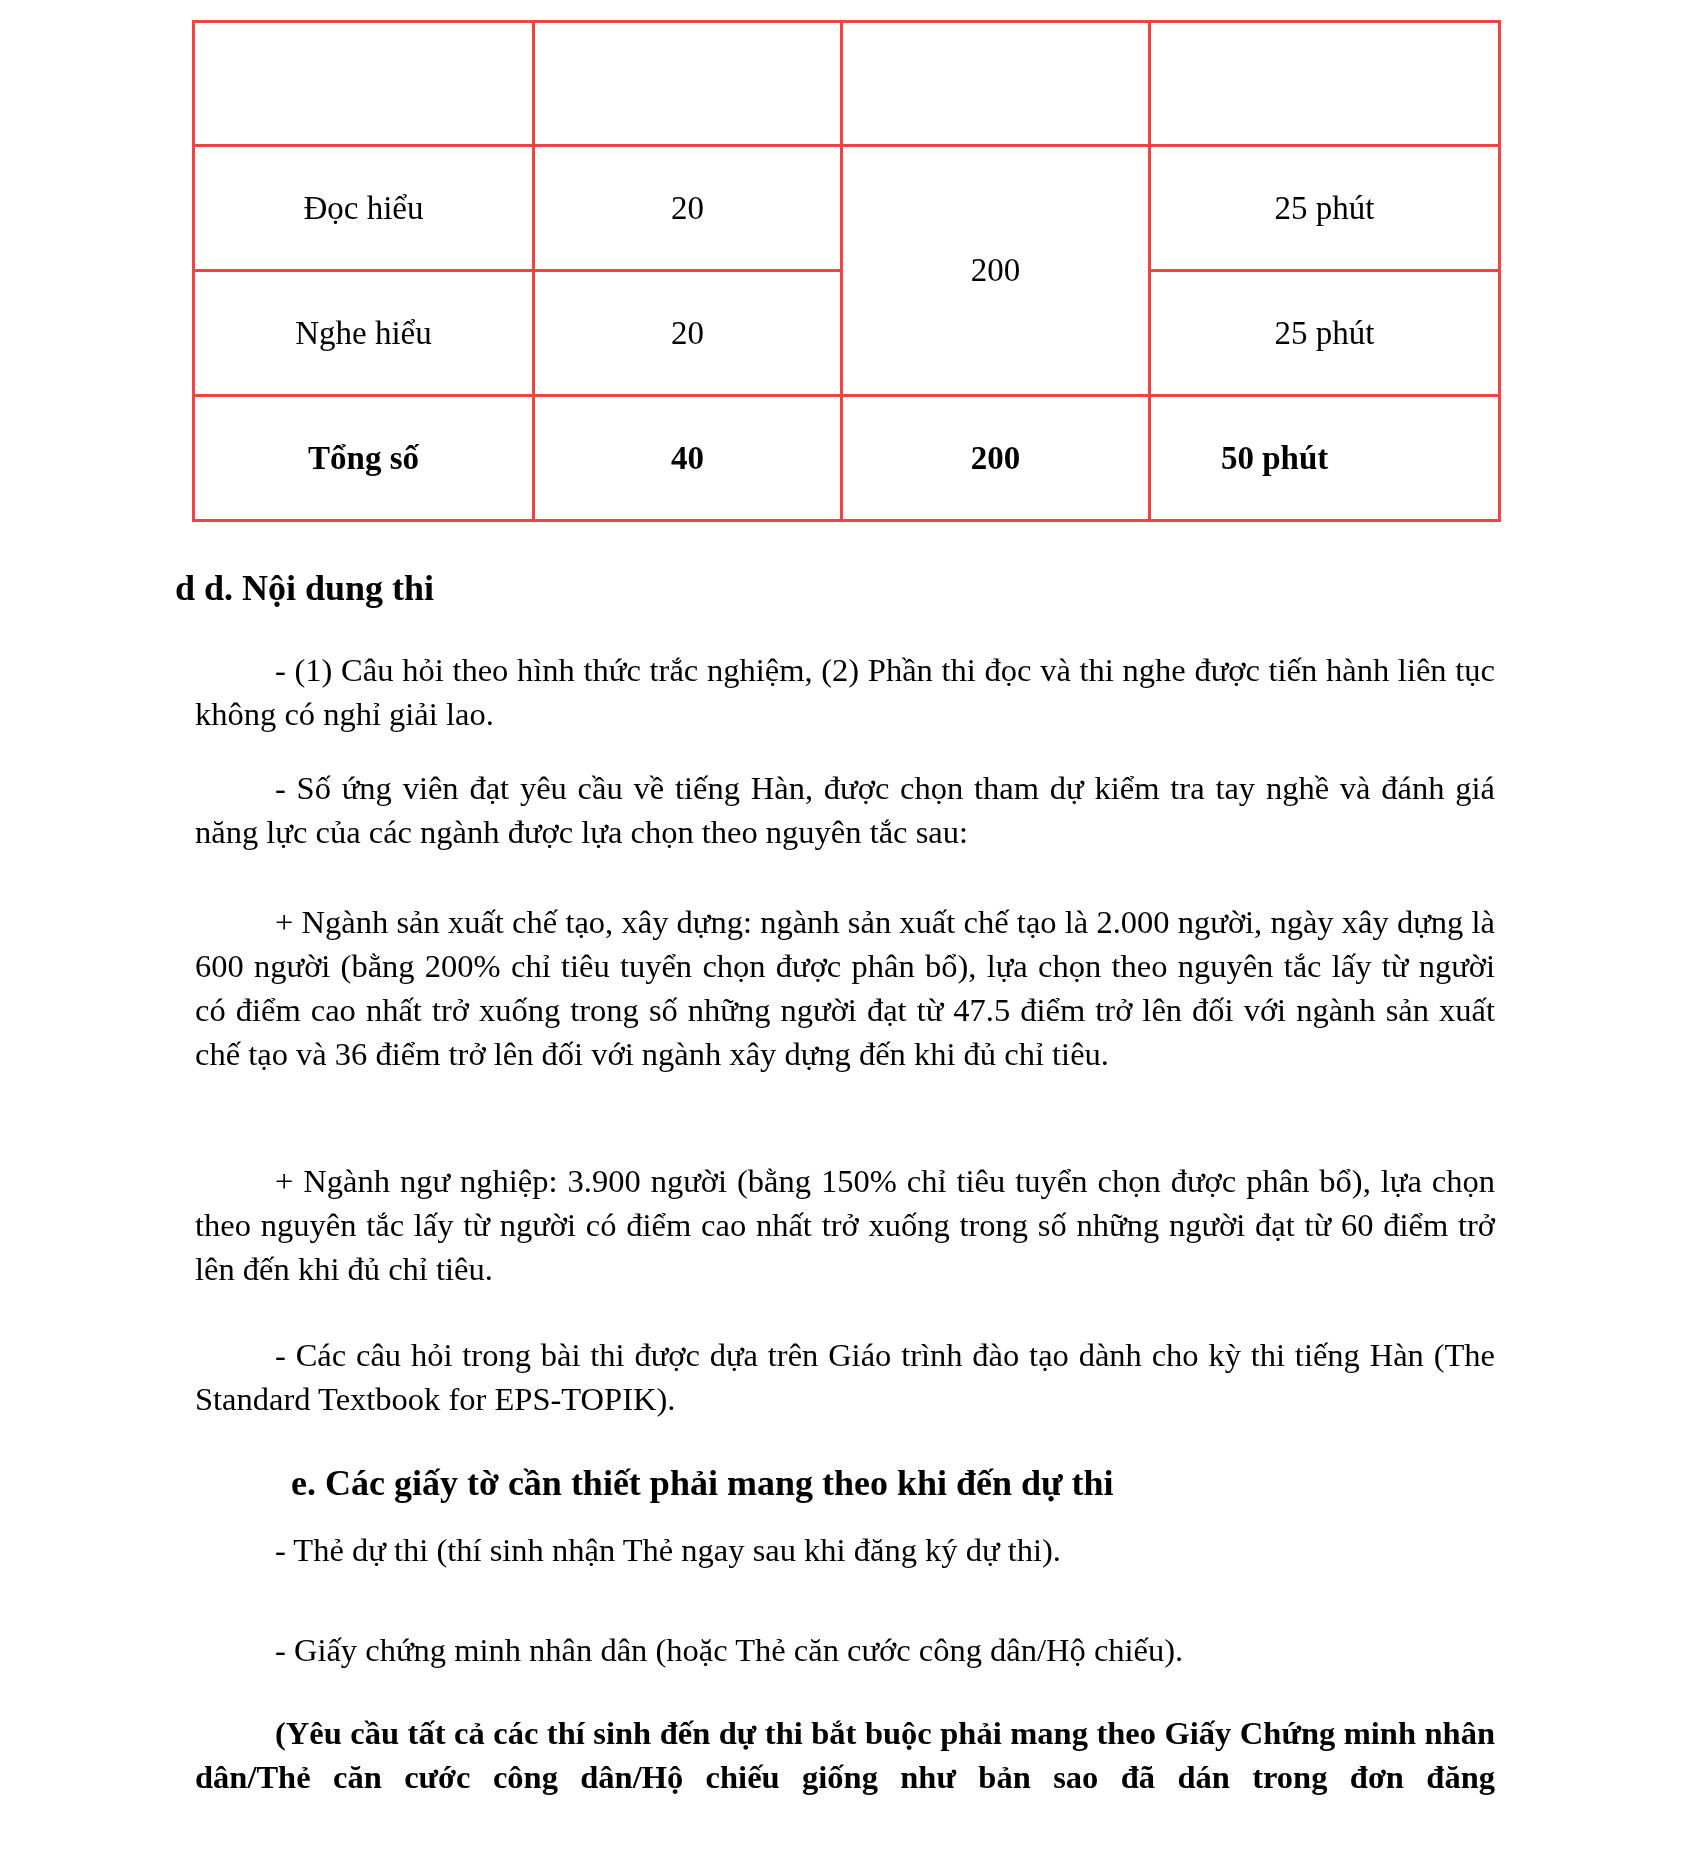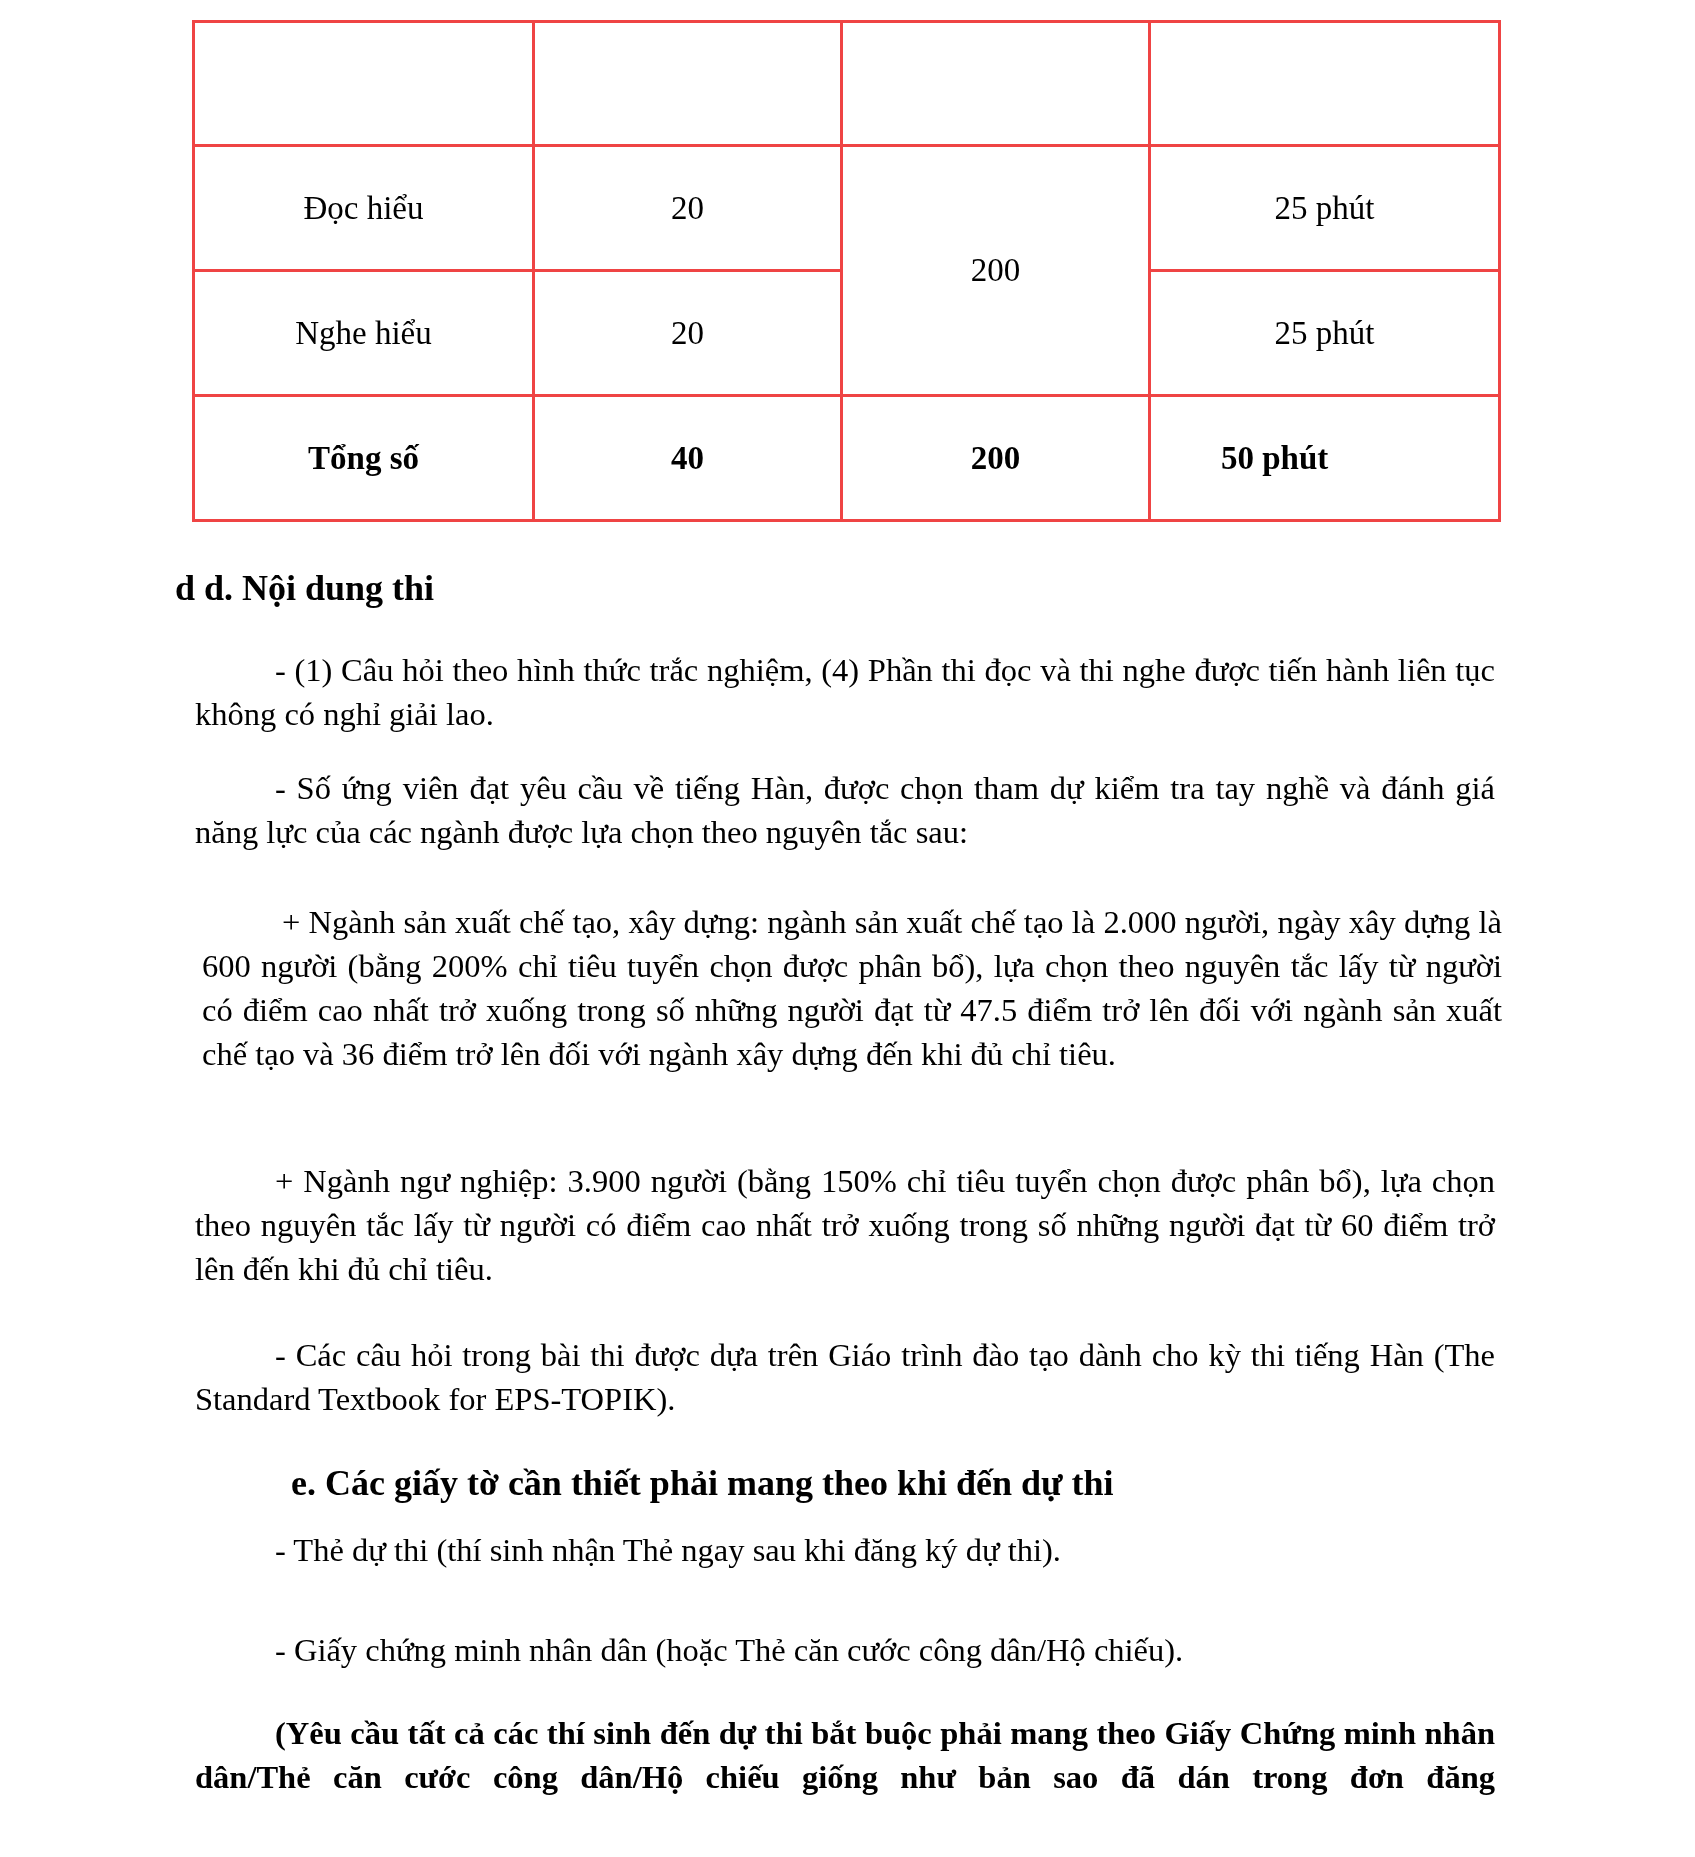--- a/index.html
+++ b/index.html
@@ -70,23 +70,23 @@
     <td>Tổng số</td>
     <td>40</td>
     <td>200</td>
     <td class="total-time">50 phút</td>
   </tr>
 </tbody>
   </table>
 
 <p class="heading" style="left:175px; top:566px;">d d. Nội dung thi</p>
 
-<p class="text indent" style="top:648px;">- (1) Câu hỏi theo hình thức trắc nghiệm, (4) Phần thi đọc và thi nghe được tiến hành liên tục không có nghỉ giải lao.</p>
+<p class="text indent" style="top:648px;">- (1) Câu hỏi theo hình thức trắc nghiệm, (2) Phần thi đọc và thi nghe được tiến hành liên tục không có nghỉ giải lao.</p>
 <p class="text indent" style="top:766px;">- Số ứng viên đạt yêu cầu về tiếng Hàn, được chọn tham dự kiểm tra tay nghề và đánh giá năng lực của các ngành được lựa chọn theo nguyên tắc sau:</p>
-<p class="text indent" style="top:900px;margin-left:7px;">+ Ngành sản xuất chế tạo, xây dựng: ngành sản xuất chế tạo là 2.000 người, ngày xây dựng là 600 người (bằng 200% chỉ tiêu tuyển chọn được phân bổ), lựa chọn theo nguyên tắc lấy từ người có điểm cao nhất trở xuống trong số những người đạt từ 47.5 điểm trở lên đối với ngành sản xuất chế tạo và 36 điểm trở lên đối với ngành xây dựng đến khi đủ chỉ tiêu.</p>
+<p class="text indent" style="top:900px;">+ Ngành sản xuất chế tạo, xây dựng: ngành sản xuất chế tạo là 2.000 người, ngày xây dựng là 600 người (bằng 200% chỉ tiêu tuyển chọn được phân bổ), lựa chọn theo nguyên tắc lấy từ người có điểm cao nhất trở xuống trong số những người đạt từ 47.5 điểm trở lên đối với ngành sản xuất chế tạo và 36 điểm trở lên đối với ngành xây dựng đến khi đủ chỉ tiêu.</p>
 <p class="text indent" style="top:1159px;">+ Ngành ngư nghiệp: 3.900 người (bằng 150% chỉ tiêu tuyển chọn được phân bổ), lựa chọn theo nguyên tắc lấy từ người có điểm cao nhất trở xuống trong số những người đạt từ 60 điểm trở lên đến khi đủ chỉ tiêu.</p>
 <p class="text indent" style="top:1333px;">- Các câu hỏi trong bài thi được dựa trên Giáo trình đào tạo dành cho kỳ thi tiếng Hàn (The Standard Textbook for EPS-TOPIK).</p>
 
 <p class="heading" style="left:275px; top:1461px;margin-left:16px;">e. Các giấy tờ cần thiết phải mang theo khi đến dự thi</p>
 
 <p class="text" style="left:275px; top:1528px; width:1220px;">- Thẻ dự thi (thí sinh nhận Thẻ ngay sau khi đăng ký dự thi).</p>
 <p class="text" style="left:275px; top:1628px; width:1220px;">- Giấy chứng minh nhân dân (hoặc Thẻ căn cước công dân/Hộ chiếu).</p>
 
 <p class="text indent" style="top:1711px; text-align-last: justify; font-weight: bold;">(Yêu cầu tất cả các thí sinh đến dự thi bắt buộc phải mang theo Giấy Chứng minh nhân dân/Thẻ căn cước công dân/Hộ chiếu giống như bản sao đã dán trong đơn đăng</p>
 

